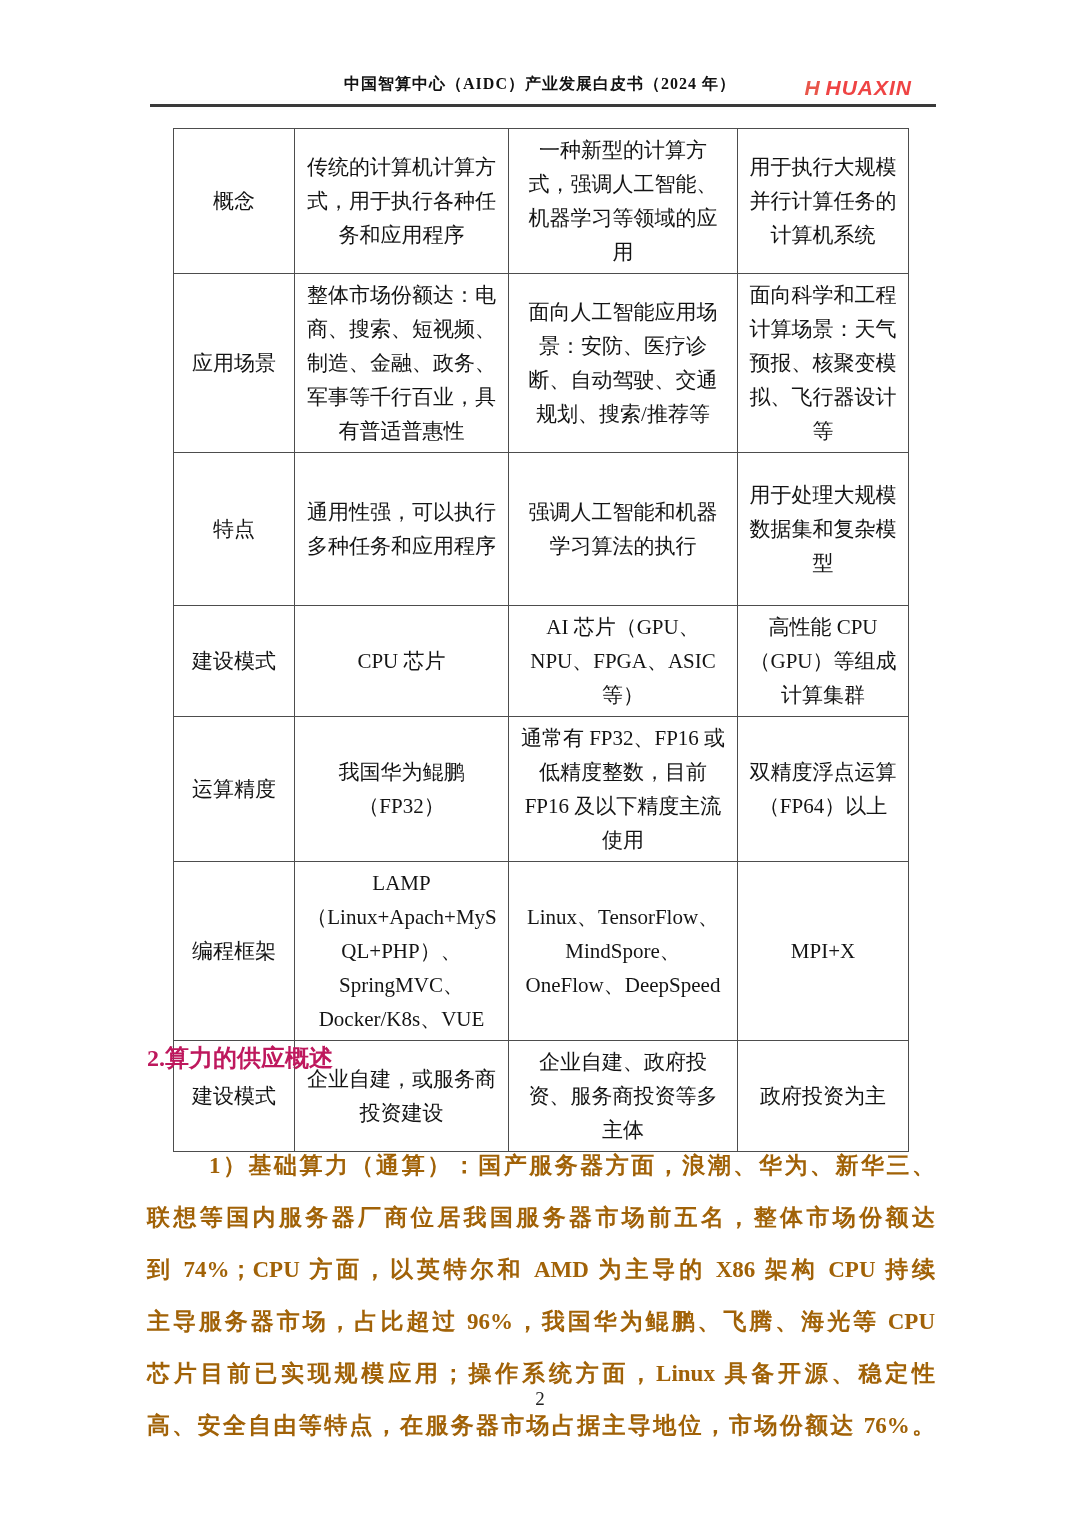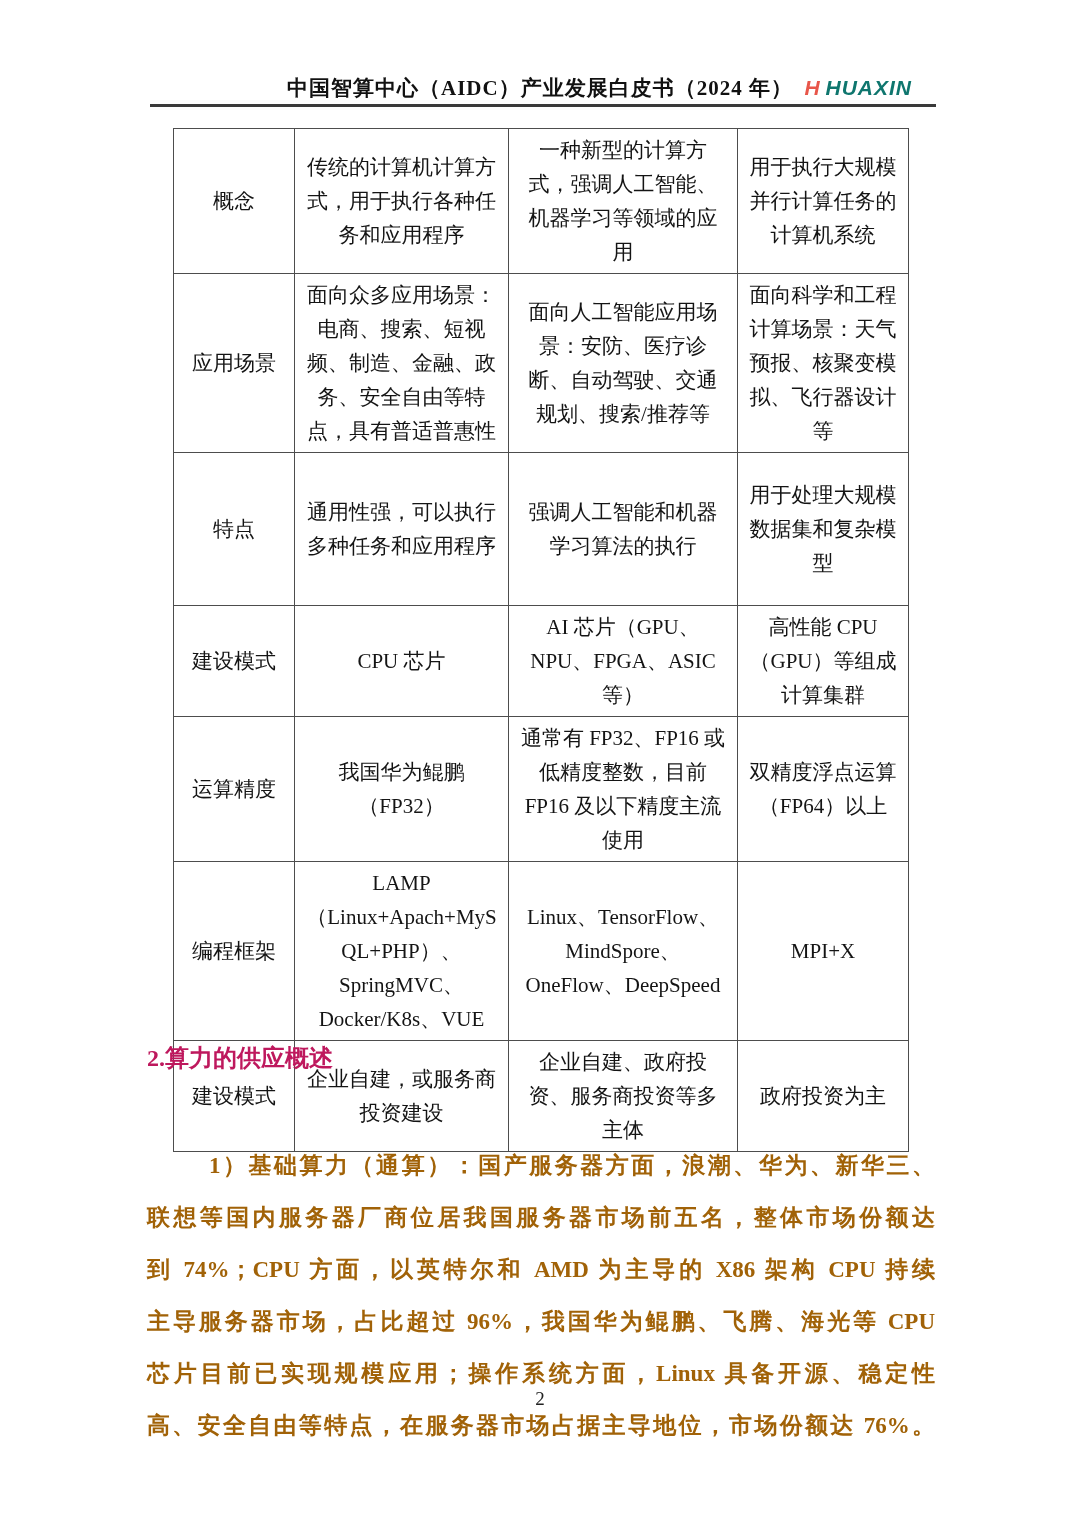--- a/index.html
+++ b/index.html
@@ -16,21 +16,21 @@
     overflow: hidden;
   }
 
   
   .header-title {
     position: absolute;
     top: 74px;
     left: 0;
     width: 100%;
     text-align: center;
-    font-size: 21px;
+    font-size: 16px;
     font-weight: bold;
     letter-spacing: 1px;
     color: #111;
   }
   .logo {
     position: absolute;
     top: 76px;
     right: 168px;
     font-size: 21px;
     font-weight: bold;
@@ -119,41 +119,41 @@
   }
 </style>
 </head>
 <body>
 
 <div class="page">
 
   <div class="header-title">中国智算中心（AIDC）产业发展白皮书（2024 年）</div>
   <div class="logo">
     <span class="mark" style="color: rgb(232, 86, 74);">H</span>
-    <span class="name" style="color: #0f766e;">HUAXIN</span>
+    <span class="name" style="color: #ef4444;">HUAXIN</span>
   </div>
   <div class="header-rule"></div>
 
   <table class="cmp">
     <colgroup>
       <col class="c0">
         <col class="c1">
         <col class="c2">
         <col class="c3">
     </colgroup>
     <tbody>
       <tr class="r0">
         <td class="lbl">概念</td>
         <td>传统的计算机计算方式，用于执行各种任务和应用程序</td>
         <td>一种新型的计算方式，强调人工智能、机器学习等领域的应用</td>
         <td>用于执行大规模并行计算任务的计算机系统</td>
       </tr>
       <tr class="r1">
         <td class="lbl">应用场景</td>
-        <td>面向众多应用场景：电商、搜索、短视频、制造、金融、政务、安全自由等特点，具有普适普惠性</td>
+        <td>整体市场份额达：电商、搜索、短视频、制造、金融、政务、军事等千行百业，具有普适普惠性</td>
         <td>面向人工智能应用场景：安防、医疗诊断、自动驾驶、交通规划、搜索/推荐等</td>
         <td>面向科学和工程计算场景：天气预报、核聚变模拟、飞行器设计等</td>
       </tr>
       <tr class="r2">
         <td class="lbl">特点</td>
         <td>通用性强，可以执行多种任务和应用程序</td>
         <td>强调人工智能和机器学习算法的执行</td>
         <td>用于处理大规模数据集和复杂模型</td>
       </tr>
       <tr class="r3">

